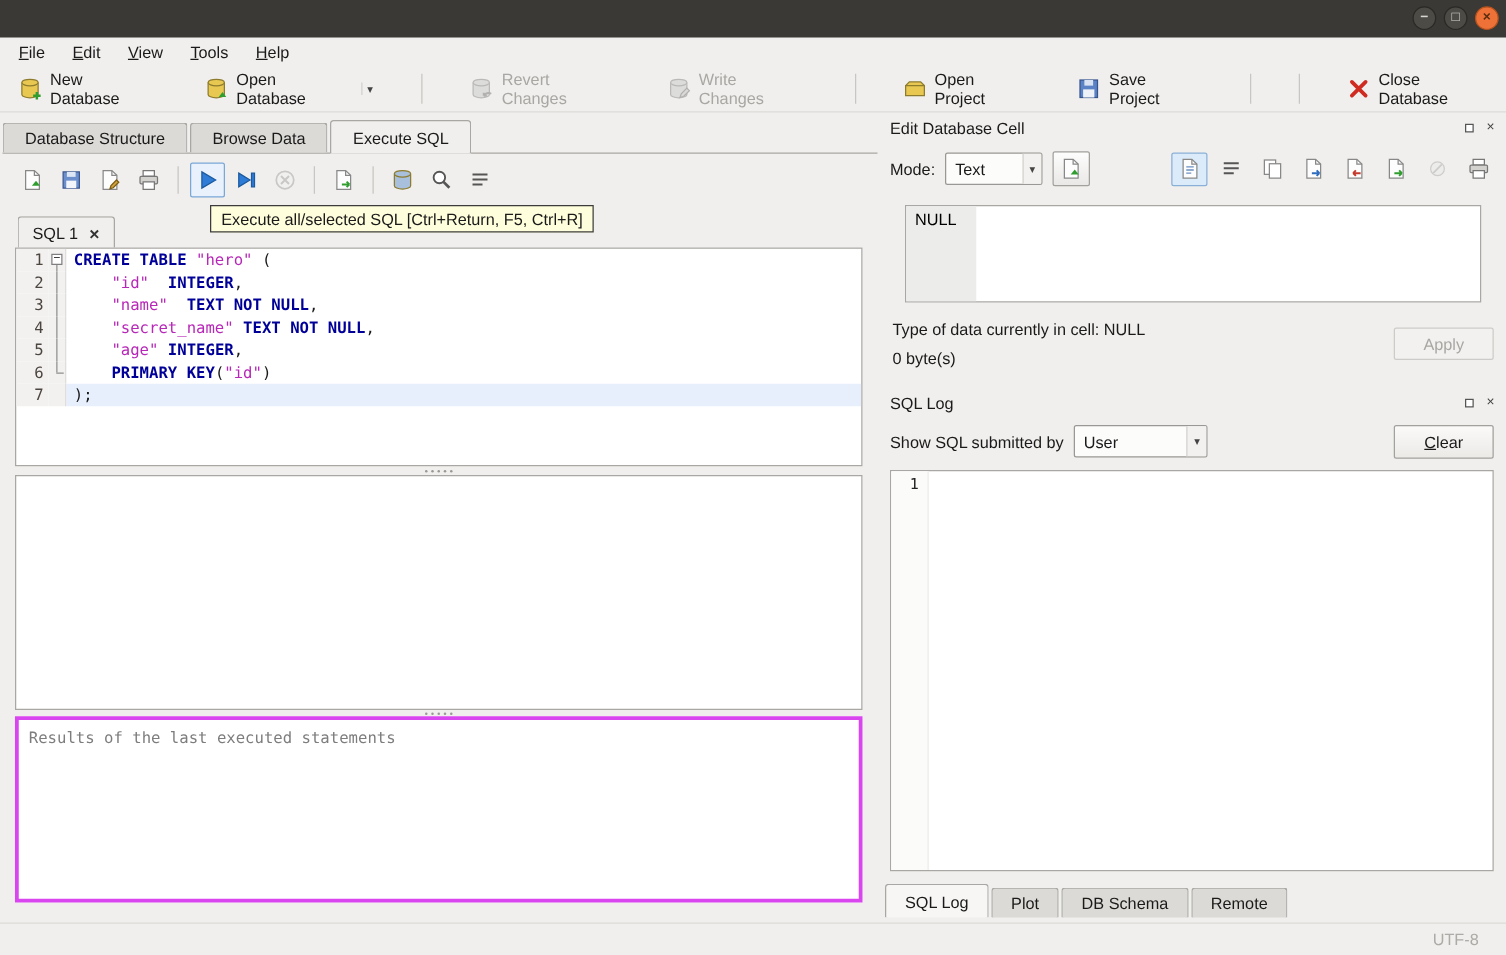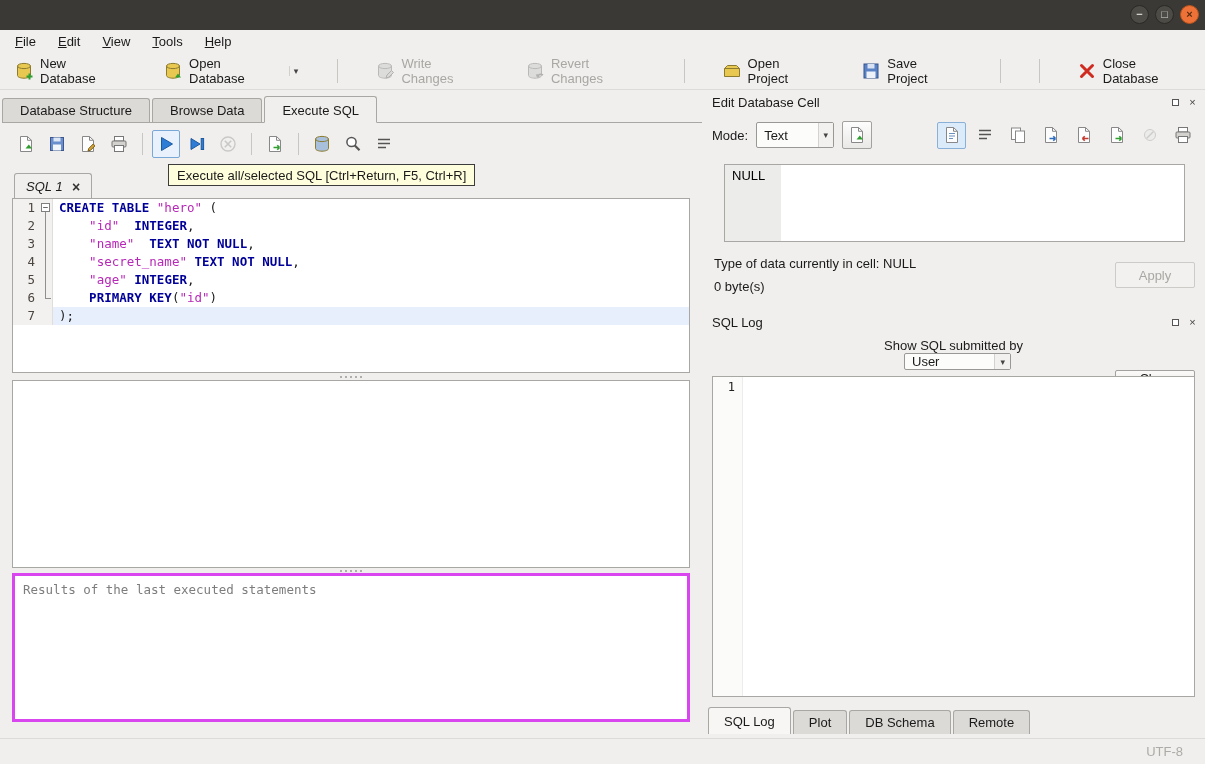--- a/index.html
+++ b/index.html
@@ -43,21 +43,21 @@
     border-bottom:1px solid var(--window-bg);z-index:2;}
 
   .sql-toolbar{position:absolute;top:38px;left:12px;height:32px;display:flex;align-items:center;gap:3px;}
   .sbtn{width:28px;height:28px;display:flex;align-items:center;justify-content:center;border:1px solid transparent;border-radius:2px;}
   .sbtn.hover{border-color:#7aa7d6;background:#e9f2fc;}
   .sbtn.disabled svg{filter:grayscale(1);opacity:.45;}
   .ssep{width:1px;height:22px;background:#c8c6c2;margin:0 6px;}
 
   .sql-tabbar{position:absolute;top:82px;left:12px;height:27px;display:flex;align-items:flex-end;}
   .sql-tab{height:26px;display:flex;align-items:center;gap:9px;padding:0 11px;background:var(--window-bg);
-    border:1px solid #a9a7a3;border-bottom:none;border-radius:3px 3px 0 0;margin-left:2px;font-style:italic;}
+    border:1px solid #a9a7a3;border-bottom:none;border-radius:3px 3px 0 0;margin-left:2px;}
   .sql-tab .closex{font-weight:bold;color:#333;font-size:14px;line-height:1;}
 
   .editor{position:absolute;top:108px;left:12px;width:678px;height:175px;background:#fff;
     border:1px solid #a9a7a3;font-family:"DejaVu Sans Mono",monospace;font-size:12.5px;overflow:hidden;}
   .eline{display:flex;height:18px;line-height:18px;}
   .gut{width:26px;flex:0 0 26px;text-align:right;padding-right:4px;color:#4c4640;background:#f2f1f0;}
   .fold{width:14px;flex:0 0 14px;position:relative;background:#f2f1f0;border-right:1px solid #e0dedc;}
   .fbox{position:absolute;left:2px;top:4px;width:9px;height:9px;border:1px solid #7f7f7f;background:#fff;
     font-size:9px;line-height:7px;text-align:center;color:#333;}
   .fbar{position:absolute;left:6px;top:0;bottom:0;width:1px;background:#8f8f8f;}
@@ -102,21 +102,21 @@
 
   .cell-area{position:absolute;top:74px;left:18px;right:20px;height:78px;background:#fff;
     border:1px solid #a9a7a3;display:flex;}
   .cell-gutter{width:56px;background:#ececea;padding:3px 0 0 7px;color:#000;}
 
   .type-info{position:absolute;top:166px;left:8px;}
   .size-info{position:absolute;top:189px;left:8px;}
   .apply-btn{position:absolute;top:172px;right:10px;width:80px;height:26px;border:1px solid #cdcbc7;
     background:#f2f1ef;color:var(--disabled-text);display:flex;align-items:center;justify-content:center;border-radius:2px;}
 
-  .filter-row{position:absolute;top:248px;left:6px;right:10px;height:30px;display:flex;align-items:center;flex-direction:column;}
+  .filter-row{position:absolute;top:248px;left:6px;right:10px;height:30px;display:flex;align-items:center;}
   .clear-btn{margin-left:auto;width:80px;height:27px;border:1px solid #a3a19d;border-radius:2px;
     background:linear-gradient(#fbfaf9,#eceae7);display:flex;align-items:center;justify-content:center;}
 
   .log-area{position:absolute;top:286px;left:6px;right:10px;height:321px;background:#fff;border:1px solid #a9a7a3;}
   .log-gutter{position:absolute;left:0;top:0;bottom:0;width:30px;background:#fbfbfa;border-right:1px solid #ececea;
     text-align:right;padding:3px 7px 0 0;font-family:"DejaVu Sans Mono",monospace;font-size:12px;color:#222;}
 
   .bottom-tabs{position:absolute;left:2px;bottom:4px;height:27px;display:flex;align-items:flex-end;}
   .btab{height:24px;line-height:23px;padding:0 15px;background:#dcdad6;border:1px solid #a9a7a3;border-bottom:none;
     margin-right:2px;border-radius:3px 3px 0 0;}
@@ -166,34 +166,34 @@
       </span>
       <span class="tlabel">Open Database</span>
       <span class="ddseg">▾</span>
     </div>
     <div class="tsep"></div>
     <div class="tbtn disabled">
       <span class="ticon">
         <svg width="20" height="20" viewBox="0 0 20 20">
           <path d="M3.5 5v9.5c0 1.5 2.9 2.7 6.5 2.7 3.6 0 6.5-1.2 6.5-2.7V5" fill="#e8c851" stroke="#8d7b2e"></path>
           <ellipse cx="10" cy="5" rx="6.5" ry="2.6" fill="#e8c851" stroke="#8d7b2e"></ellipse>
-          <path d="M11 17l1-3 4.5-4.5 2 2-4.5 4.5z" fill="#c0c0c0" stroke="#666"></path>
-        </svg>
-      </span>
-      <span class="tlabel">Write Changes</span>
+          <path d="M18 14a4 3.4 0 0 0-6 1.6m0 0v-2.4m0 2.4h2.4" fill="none" stroke="#3a6cc8" stroke-width="1.6"></path>
+        </svg>
+      </span>
+      <span class="tlabel">Revert Changes</span>
     </div>
     <div class="tbtn disabled">
       <span class="ticon">
         <svg width="20" height="20" viewBox="0 0 20 20">
           <path d="M3.5 5v9.5c0 1.5 2.9 2.7 6.5 2.7 3.6 0 6.5-1.2 6.5-2.7V5" fill="#e8c851" stroke="#8d7b2e"></path>
           <ellipse cx="10" cy="5" rx="6.5" ry="2.6" fill="#e8c851" stroke="#8d7b2e"></ellipse>
-          <path d="M18 14a4 3.4 0 0 0-6 1.6m0 0v-2.4m0 2.4h2.4" fill="none" stroke="#3a6cc8" stroke-width="1.6"></path>
-        </svg>
-      </span>
-      <span class="tlabel">Revert Changes</span>
+          <path d="M11 17l1-3 4.5-4.5 2 2-4.5 4.5z" fill="#c0c0c0" stroke="#666"></path>
+        </svg>
+      </span>
+      <span class="tlabel">Write Changes</span>
     </div>
     <div class="tsep"></div>
     <div class="tbtn">
       <span class="ticon">
         <svg width="20" height="20" viewBox="0 0 20 20">
           <path d="M2.5 7.5l3-3h9l3 3v8h-15z" fill="#e8c851" stroke="#8d7b2e"></path>
           <path d="M2.5 7.5h15" stroke="#8d7b2e"></path>
         </svg>
       </span>
       <span class="tlabel">Open Project</span>

